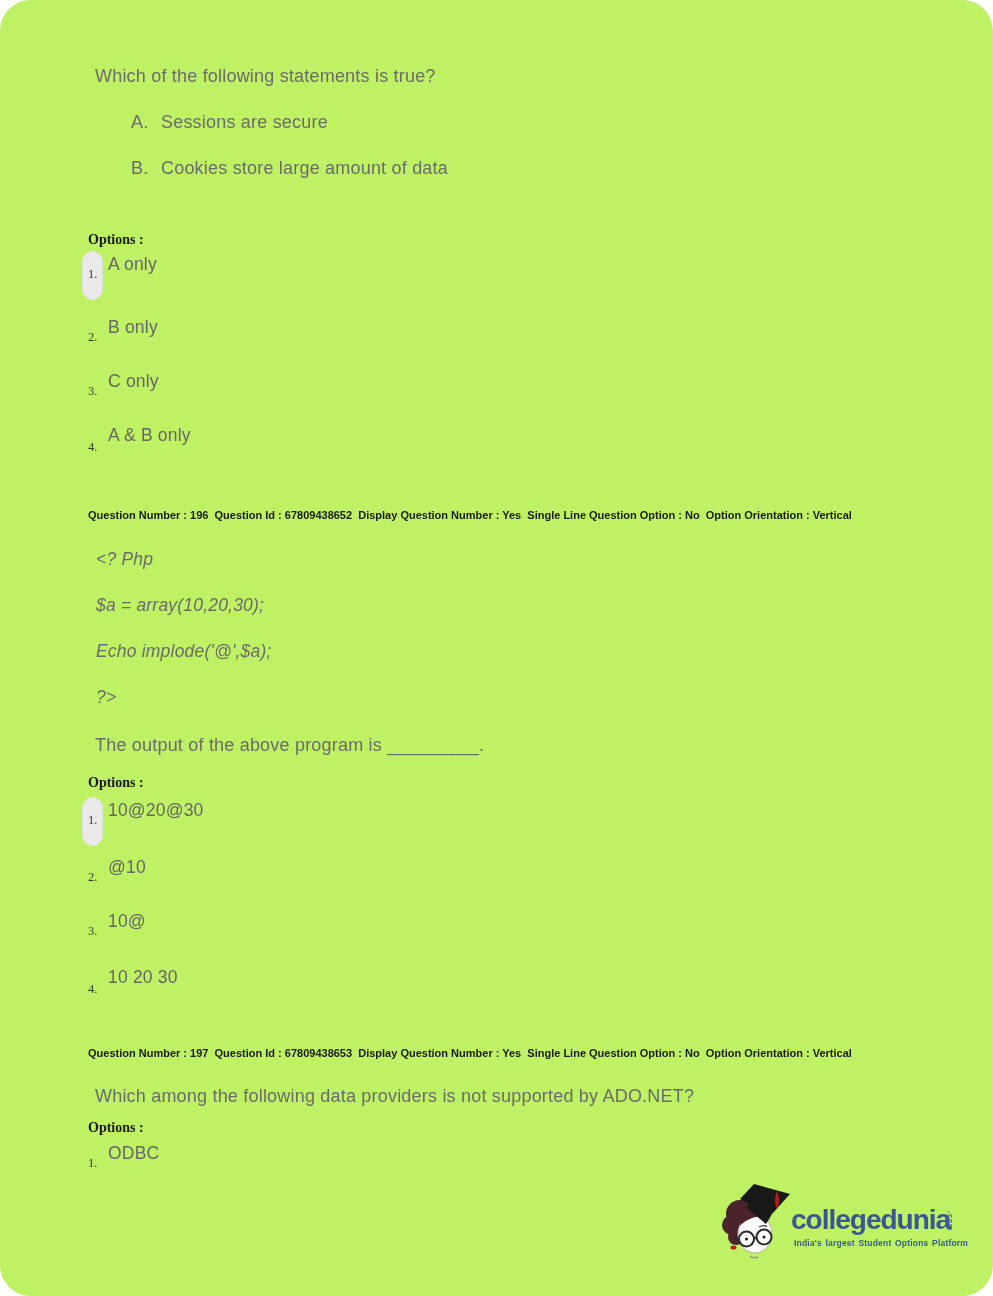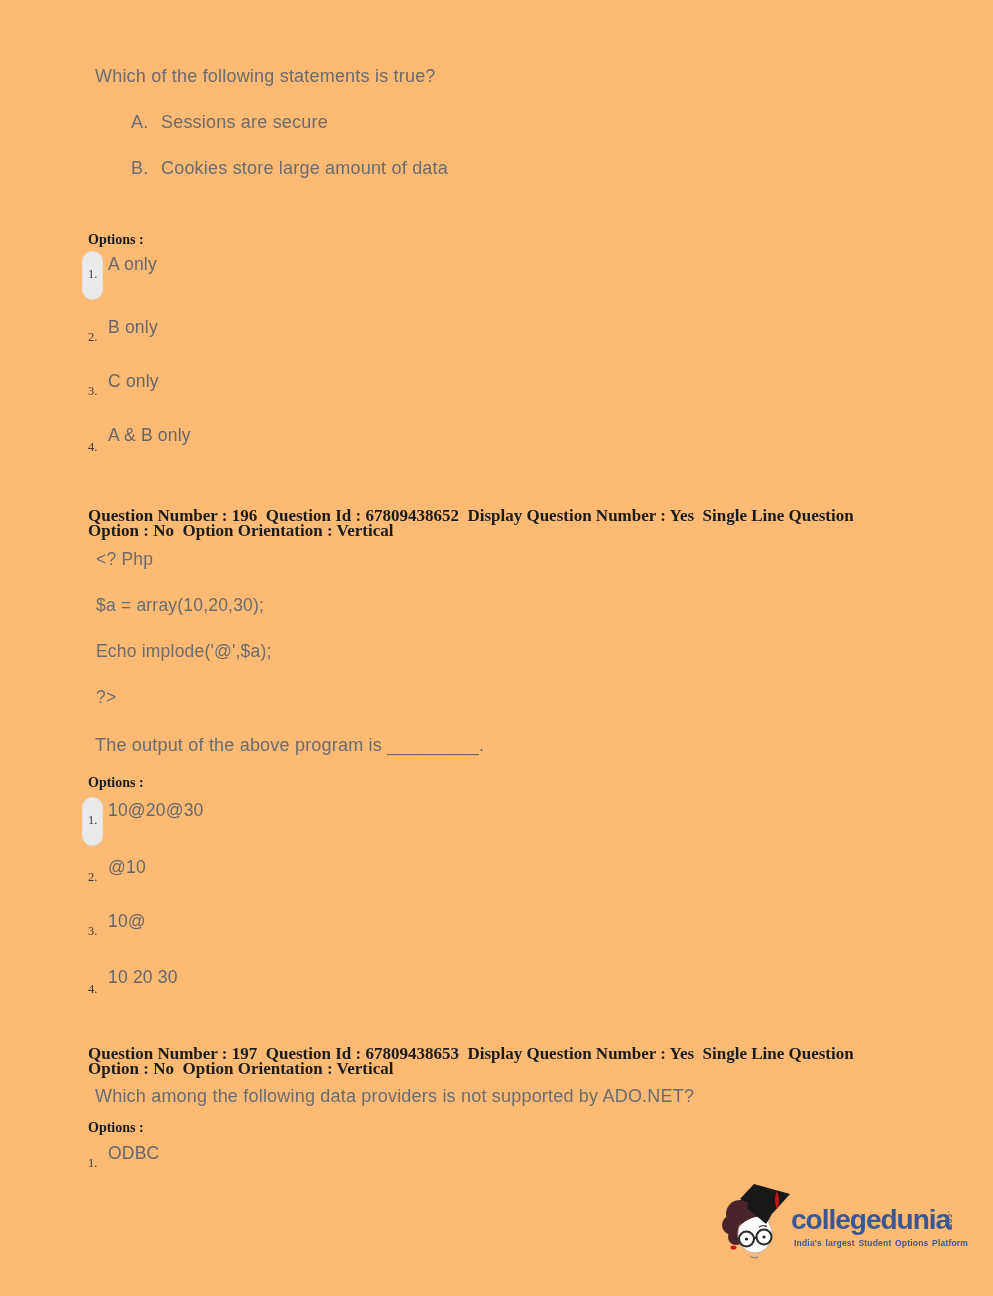--- a/index.html
+++ b/index.html
@@ -1,26 +1,26 @@
 <!DOCTYPE html>
 <html><head>
 <meta charset="utf-8">
 <style>
   html,body{margin:0;padding:0;background:#ffffff;}
-  #page{position:relative;width:993px;height:1296px;background:#fdba74;overflow:hidden;
-        font-family:"Liberation Sans", sans-serif;}
+  #page{position:relative;width:993px;height:1296px;background:#bef264;overflow:hidden;
+        font-family:"Liberation Sans", sans-serif;border-radius:31px;}
 
   .qtext{position:absolute;left:95px;font-size:18px;color:#6b6b6b;letter-spacing:.2px;white-space:nowrap;}
   .stmt{position:absolute;left:123px;font-size:18px;color:#6b6b6b;letter-spacing:.2px;white-space:nowrap;margin-left:8px;}
   .stmt .letter{display:inline-block;width:30px;}
-  .meta{position:absolute;left:88px;width:800px;font-family:Liberation Serif, serif;font-weight:bold;
-        font-size:17px;line-height:15px;color:#1b1b1b;white-space:pre-wrap;}
+  .meta{position:absolute;left:88px;width:800px;font-family:Liberation Sans, sans-serif;font-weight:bold;
+        font-size:11px;line-height:15px;color:#1b1b1b;white-space:pre-wrap;}
   .opts-label{position:absolute;left:88px;font-family:"Liberation Serif", serif;font-weight:bold;
         font-size:14px;color:#1b1b1b;white-space:nowrap;}
-  .code{position:absolute;left:96px;font-size:17.5px;color:#6b6b6b;letter-spacing:.2px;white-space:nowrap;}
+  .code{position:absolute;left:96px;font-size:17.5px;color:#6b6b6b;letter-spacing:.2px;white-space:nowrap;font-style:italic;}
 
   .opt-row{position:absolute;left:82px;width:420px;height:52px;}
   .opt-num{position:absolute;left:6px;top:13px;font-family:"Liberation Serif", serif;
            font-size:12.5px;color:#3a3a3a;}
   .opt-text{position:absolute;left:26px;top:0;font-size:17.5px;color:#666666;letter-spacing:.2px;white-space:nowrap;}
   .opt-pill{position:absolute;left:0;top:-3px;width:21px;height:49px;border-radius:11px;
             background:#e9e9e9;border:1px solid #e2e2e2;box-sizing:border-box;}
 
   .brand-word{position:absolute;left:791px;top:1204px;font-size:28px;font-weight:bold;
               color:#3b5793;letter-spacing:-1px;white-space:nowrap;}

